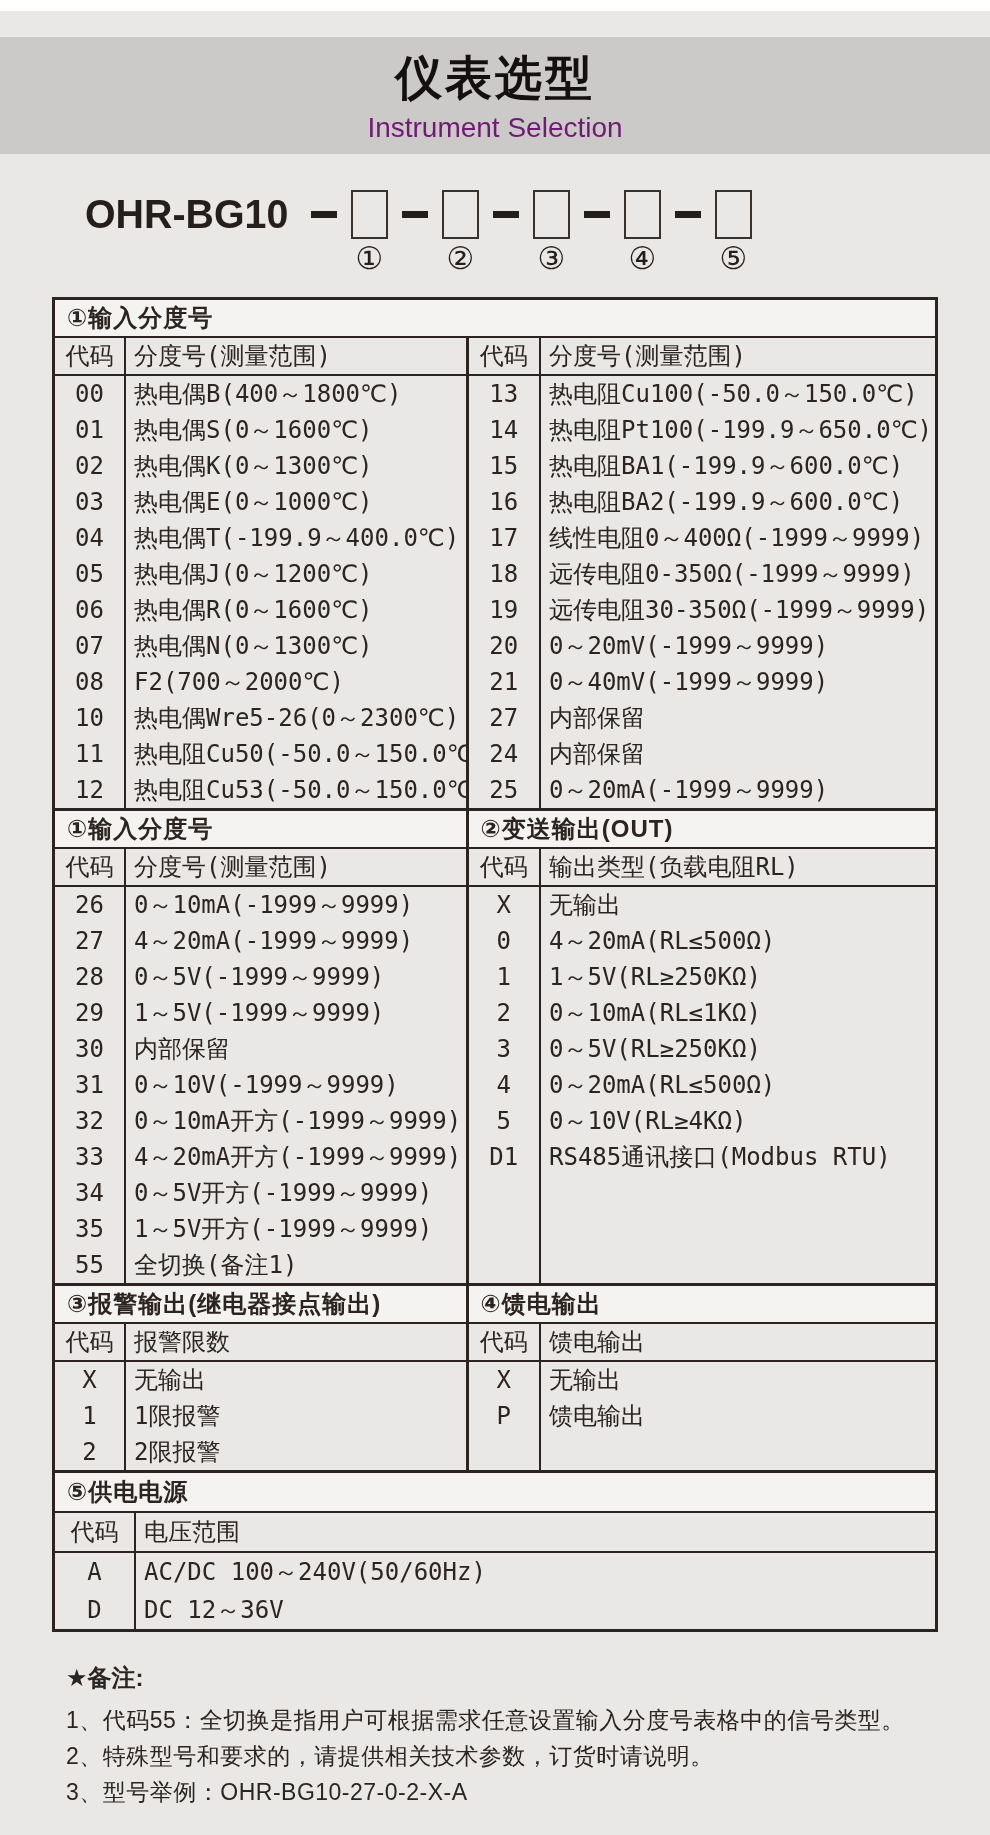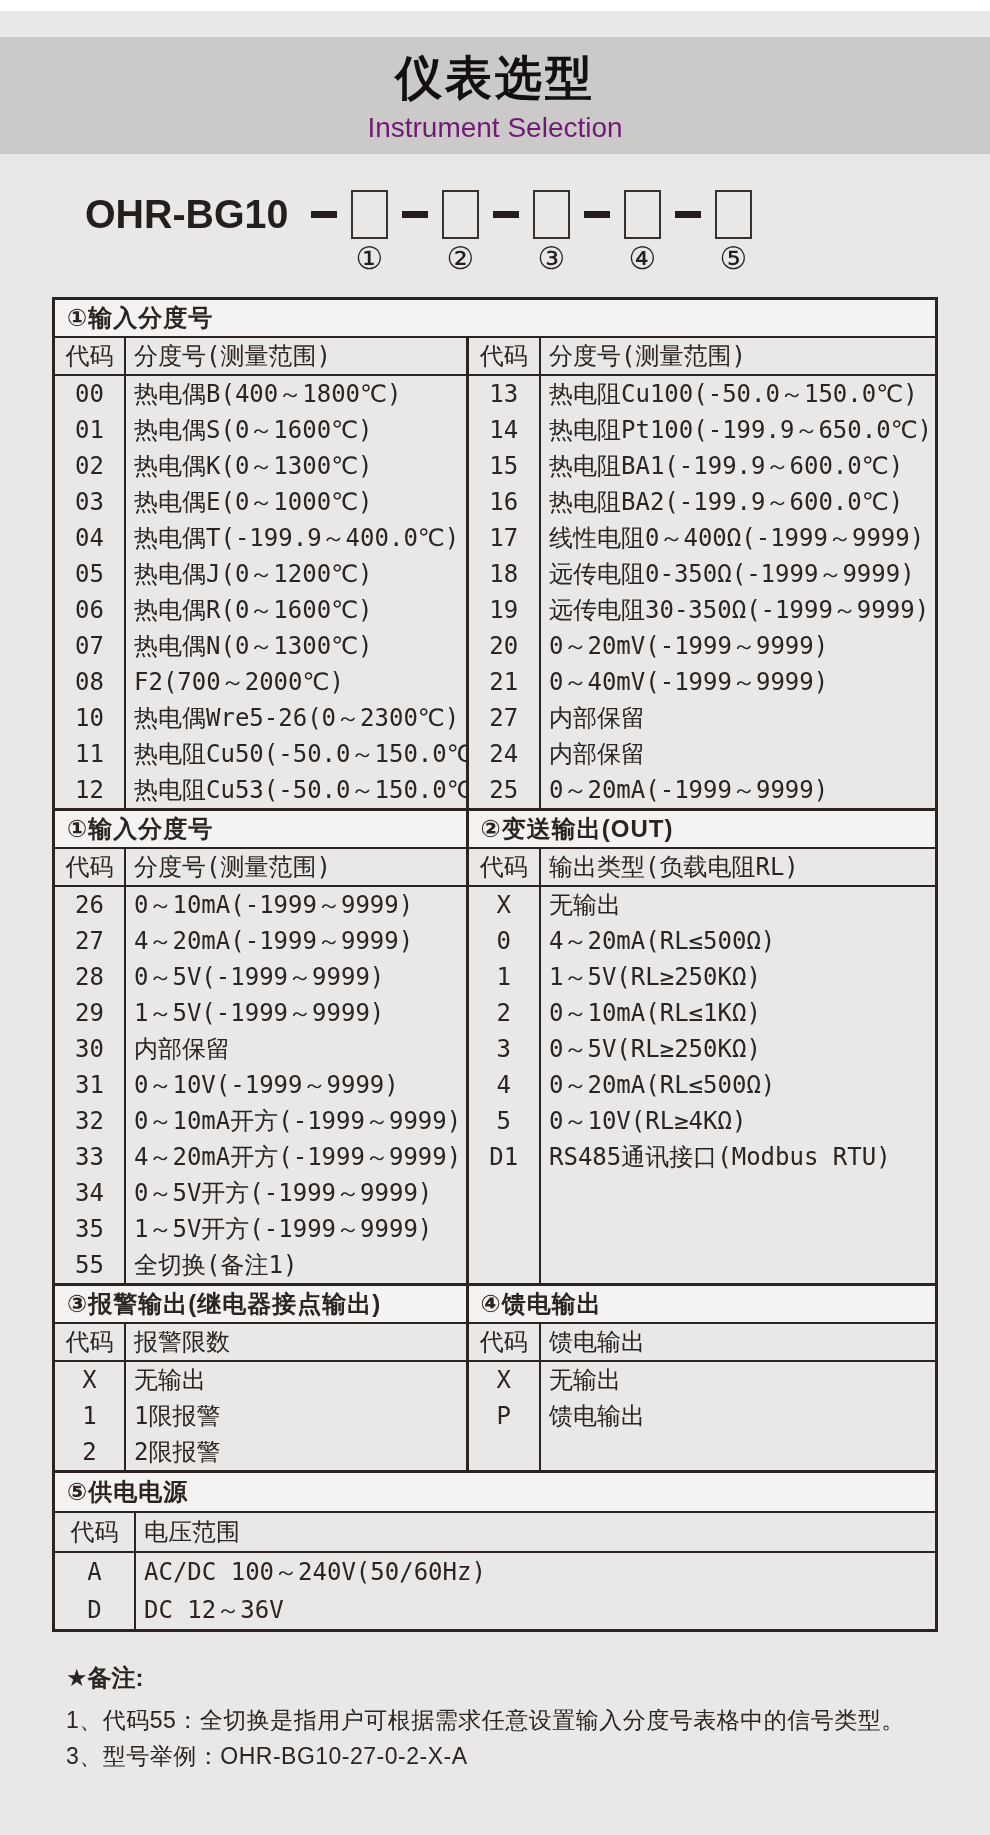--- a/index.html
+++ b/index.html
@@ -339,14 +339,15 @@
           <td class="c1">DC 12～36V</td>
         </tr>
       </tbody>
   </table>
 
 </div>
 
 <div class="notes">
   <div class="note-title">★备注:</div>
   <div class="note-item">1、代码55：全切换是指用户可根据需求任意设置输入分度号表格中的信号类型。</div>
+  <div class="note-item">2、特殊型号和要求的，请提供相关技术参数，订货时请说明。</div>
   <div class="note-item">3、型号举例：OHR-BG10-27-0-2-X-A</div>
 </div>
 
 </body></html>

